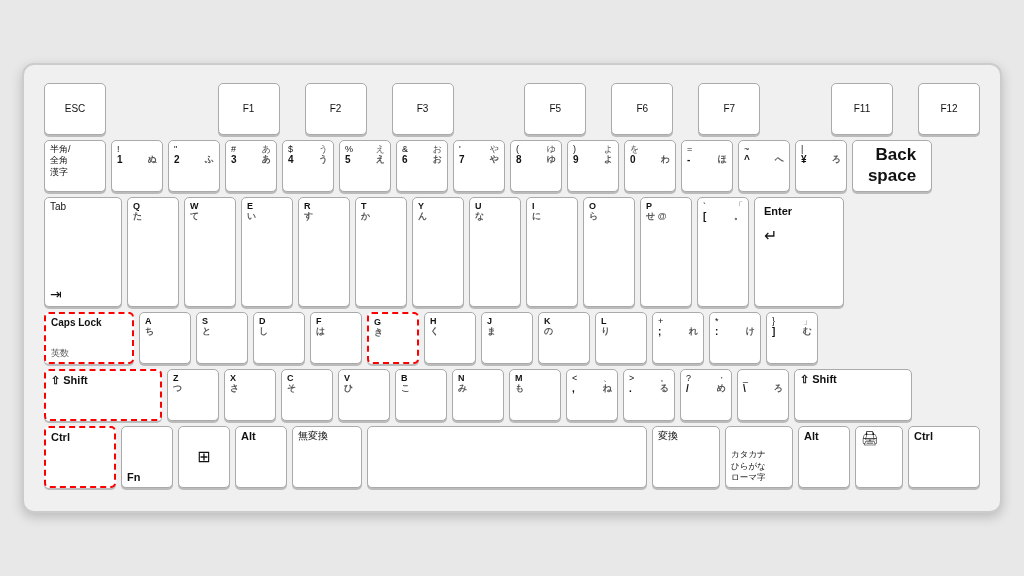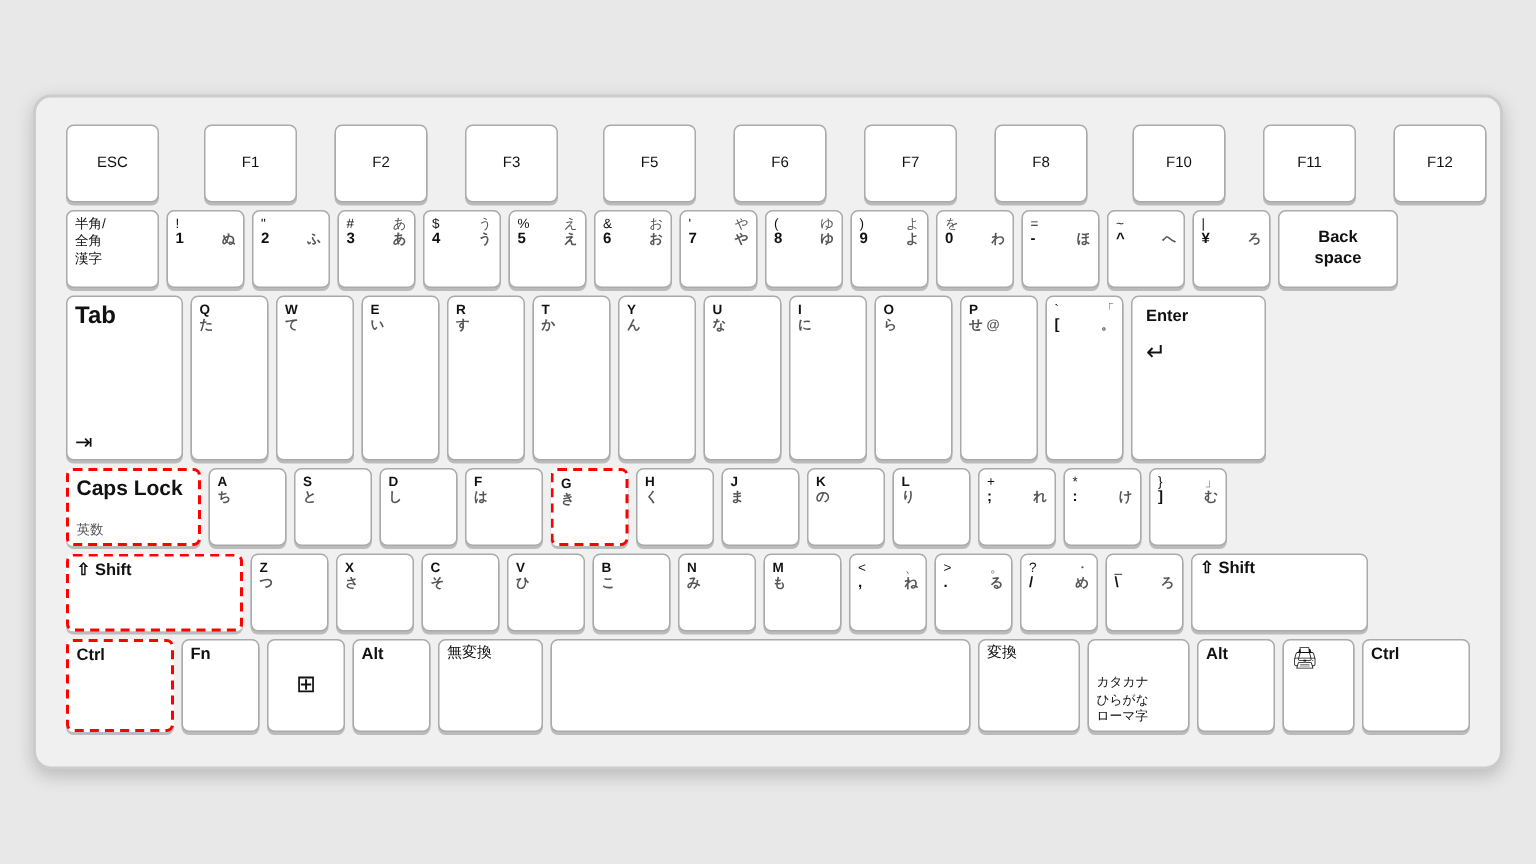--- a/index.html
+++ b/index.html
@@ -41,21 +41,21 @@
       min-width: 52px;
       position: relative;
       color: #111;
       box-shadow: 0 2px 0 #bbb;
     }
     .key-tab { min-width: 78px; }
     .key-caps { min-width: 90px; }
     .key-shift-l { min-width: 118px; }
     .key-shift-r { min-width: 118px; }
     .key-ctrl { min-width: 72px; }
-    .key-fn { min-width: 52px; }
+    .key-fn { min-width: 52px; justify-content: flex-end; }
     .key-win { min-width: 52px; }
     .key-alt { min-width: 52px; }
     .key-muhenkan { min-width: 70px; }
     .key-space { flex: 1; min-width: 200px; }
     .key-henkan { min-width: 68px; }
     .key-katakana { min-width: 68px; }
     .key-enter {
       min-width: 90px;
       min-height: 52px;
       text-align: right;
@@ -128,27 +128,21 @@
     <div style="flex:0.5"></div>
     <div class="key key-f key-center">
         <span>F5</span>
       </div>
     <div class="key key-f key-center">
         <span>F6</span>
       </div>
     <div class="key key-f key-center">
         <span>F7</span>
       </div>
-    <div class="key key-f key-center">
-        <span>F8</span>
-      </div>
     <div style="flex:0.5"></div>
-    <div class="key key-f key-center">
-        <span>F10</span>
-      </div>
     <div class="key key-f key-center">
         <span>F11</span>
       </div>
     <div class="key key-f key-center">
         <span>F12</span>
       </div>
   </div>
 
   <div class="key-row">
     <div class="key key-hankaku">
@@ -318,27 +312,27 @@
             <span></span>
           </div>
         <div class="bottom-row">
             <span>¥</span>
             <span style="font-size:9px;color:#555">ろ</span>
           </div>
       </div>
     </div>
 
     <div class="key key-backspace">
-      <span style="font-size:11px;font-weight:bold;text-align:center;">Back<br>space</span>
+      <span style="font-size:17px;font-weight:bold;text-align:right;">Back<br>space</span>
     </div>
   </div>
 
   <div class="key-row">
     <div class="key key-tab">
-      <span style="font-size:16px;font-weight:bold;">Tab</span>
+      <span style="font-size:10px;font-weight:normal;">Tab</span>
       <span style="font-size:14px;">⇥</span>
     </div>
 
     <div class="key">
       <div class="key-dual">
         <div class="top-row">
             <span style="font-weight:bold">Q</span>
           </div>
         <div class="bottom-row">
             <span style="font-size:9px;color:#555">た</span>
@@ -459,21 +453,21 @@
     </div>
 
     <div class="key key-enter" style="min-height:110px;justify-content:flex-start;">
       <span style="font-size:11px;font-weight:bold;padding:4px;">Enter</span>
       <span style="font-size:16px;padding:4px;">↵</span>
     </div>
   </div>
 
   <div class="key-row">
     <div class="key key-caps key-highlight">
-      <span style="font-size:14px;font-weight:bold;">Caps Lock</span>
+      <span style="font-size:10px;font-weight:bold;">Caps Lock</span>
       <span style="font-size:9px;color:#555;">英数</span>
     </div>
 
     <div class="key">
       <div class="key-dual">
         <div class="top-row">
             <span style="font-weight:bold">A</span>
           </div>
         <div class="bottom-row">
             <span style="font-size:9px;color:#555">ち</span>

